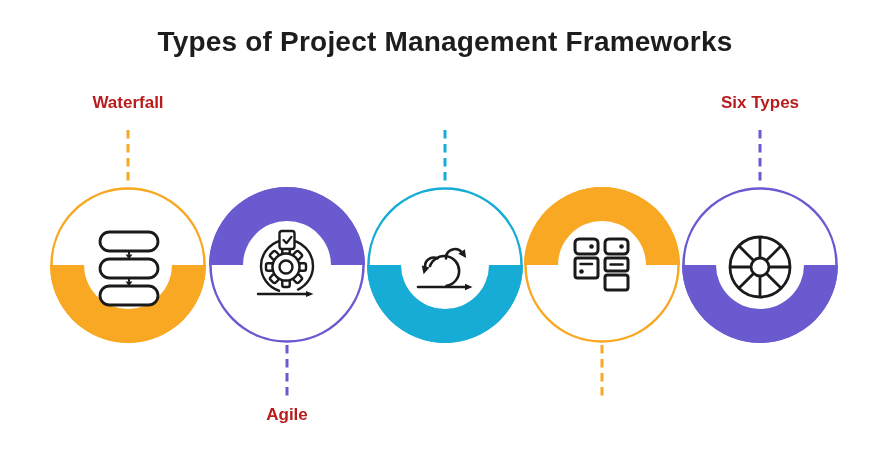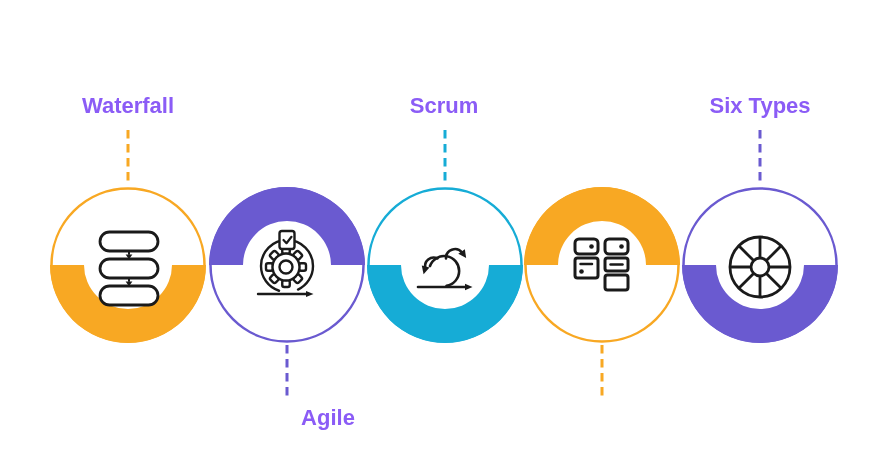--- a/index.html
+++ b/index.html
@@ -15,34 +15,35 @@
     left:0;top:26px;width:890px;
     text-align:center;
     font-size:28px;
     font-weight:700;
     letter-spacing:0.2px;
     color:#1d1d1f;
   }
   .fw-label{
     position:absolute;
     transform:translateX(-50%);
-    font-size:22px;
+    font-size:17px;
     font-weight:700;
-    color:#8b5cf6;
+    color:#b91c1c;
     white-space:nowrap;
   }
   .fw-label.top{top:93px;}
-  .fw-label.bottom{top:405px;margin-left:41px;}
+  .fw-label.bottom{top:405px;}
   svg.diagram{position:absolute;left:0;top:0;}
 </style>
 </head>
 <body>
 
 <div class="canvas">
 
+  <div class="title">Types of Project Management Frameworks</div>
 
   <svg class="diagram" width="890" height="458" viewBox="0 0 890 458">
 
     <g fill="none" stroke="#F8A823">
       <line x1="128" y1="130" x2="128" y2="185" stroke-width="3" stroke-dasharray="8.5 5.5"></line>
       <circle cx="128" cy="265" r="76.5" stroke-width="2.5" fill="none"></circle>
       <path stroke="none" d="M 50,265 A 78,78 0 0 0 206,265 L 172,265 A 44,44 0 0 1 84,265 Z" fill="#F8A823"></path>
       <g stroke-width="2.8" stroke-linecap="round" stroke-linejoin="round" stroke="#1A1A1A" color="#1A1A1A">
         <rect x="100" y="232" width="58" height="19" rx="9.5" fill="#ffffff"></rect>
         <rect x="100" y="259" width="58" height="19" rx="9.5" fill="#ffffff"></rect>
@@ -136,16 +137,15 @@
         <line x1="753.6" y1="260.6" x2="739.8" y2="246.8"></line>
         <line x1="760" y1="258" x2="760" y2="238.5"></line>
         <line x1="766.4" y1="260.6" x2="780.2" y2="246.8"></line>
         <circle cx="760" cy="267" r="9" fill="#ffffff"></circle>
       </g>
     </g>
   </svg>
 
   <div class="fw-label top" style="left:128px">Waterfall</div>
   <div class="fw-label bottom" style="left:287px">Agile</div>
-  <div class="fw-label top" style="left:444px">Scrum</div>
   <div class="fw-label top" style="left:760px">Six Types</div>
 
 </div>
 
 </body></html>

